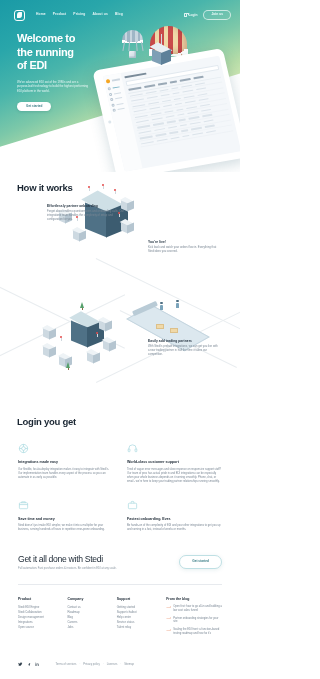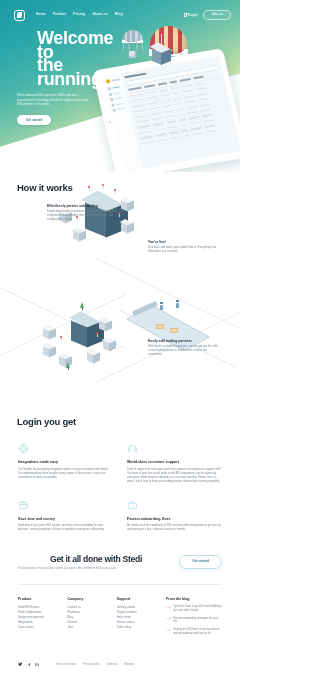--- a/index.html
+++ b/index.html
@@ -76,22 +76,22 @@
   .btn-signup {
     font-size:3.3px; color:#eefbfb; font-weight:600;
     border:.7px solid rgba(255,255,255,.65);
     border-radius:7px; padding:2.6px 7px; line-height:1;
     background:rgba(255,255,255,.06);
   }
 
   
   .hero-copy { position:relative; z-index:5; padding:10px 0 0 17px; width:122px; }
   .hero-h1 {
-    font-size:18px; line-height:13.6px; font-weight:700;
-    color:#ffffff; letter-spacing:-.35px;margin-left:20px;
+    font-size:11px; line-height:13.6px; font-weight:700;
+    color:#ffffff; letter-spacing:-.35px;
   }
   .hero-p {
     margin-top:7px; width:72px;
     font-size:2.9px; line-height:4.4px; color:#e6f6f4; font-weight:400;
   }
   .hero-btn {
     margin-top:7px;
     display:inline-block;
     font-size:3.1px; color:#3a7d86; font-weight:700;
     background:#fff; border-radius:8px;
@@ -313,21 +313,21 @@
   .feat-p{ font-size:2.7px;line-height:4px;color:#7a8794; }
 
   
   .cta{
     margin:22px 18px 0 18px;
     padding-bottom:14px;
     border-bottom:.6px solid #e7eaee;
     display:flex; align-items:center;
   }
   .cta-left{ flex:1; }
-  .cta-h{ font-size:8.6px;font-weight:700;letter-spacing:-.3px;color:#1b2733;margin-left:32px; }
+  .cta-h{ font-size:8.6px;font-weight:400;letter-spacing:-.3px;color:#1b2733; }
   .cta-p{ font-size:2.7px;color:#8a96a1;margin-top:3px; }
   .cta-btn{
     font-size:3.2px;font-weight:700;color:#3a7d86;
     border:.7px solid #bfe0e4;border-radius:9px;
     padding:4.5px 12px; line-height:1; background:#fff;
     box-shadow:0 1px 4px rgba(60,120,130,.12);
     white-space:nowrap;
   }
 
   
@@ -523,20 +523,21 @@
     <div class="line"></div>
       <div class="top"></div>
       <div class="lft"></div>
       <div class="rgt"></div>
   </div>
 
   <div class="hero-copy">
     <div class="hero-h1">
       <div>Welcome to</div>
       <div>the running</div>
+      <div>of EDI</div>
     </div>
     <div class="hero-p">We've advanced EDI out of the 1980s and are a purpose-built technology to build the highest performing EDI platform in the world.</div>
     <div class="hero-btn">Get started</div>
   </div>
 
   <div class="hero-white-wedge"></div>
 </div>
 
 <div class="sect how">
   <div class="h2">How it works</div>

